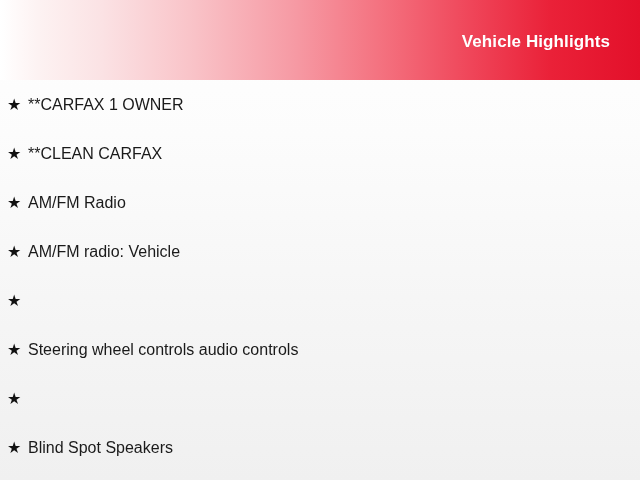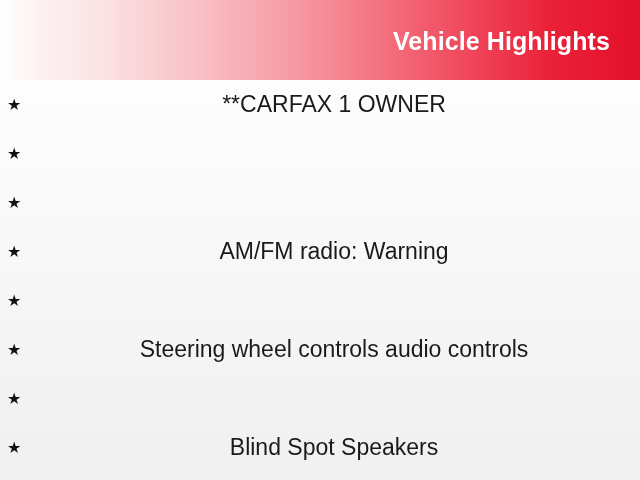--- a/index.html
+++ b/index.html
@@ -42,21 +42,21 @@
         #e3102a 100%);
     display: flex;
     align-items: center;
     justify-content: flex-end;
     padding-right: 30px;
     box-sizing: border-box;
   }
 
   #header-title {
     color: #ffffff;
-    font-size: 25px;
+    font-size: 17px;
     font-weight: bold;
     letter-spacing: 0.1px;
     white-space: nowrap;
     line-height: 1;
     margin-top: 3px;
     text-shadow: 0 0 1px rgba(0,0,0,0.06);
   }
 
   
   #highlights-list {
@@ -82,53 +82,54 @@
     width: 21px;
     color: #111111;
     font-size: 16px;
     line-height: 1;
     text-align: left;
   }
 
   .highlight-text {
     flex: 1 1 auto;
     color: #1a1a1a;
-    font-size: 23px;
+    font-size: 16px;
     line-height: 1.2;
     white-space: nowrap;
-    text-align: center;
   }
 </style>
 </head>
 <body>
 
 <div id="page">
 
   <div id="header-banner">
     <div id="header-title">Vehicle Highlights</div>
   </div>
 
   <ul id="highlights-list">
 
     <li class="highlight-item">
       <span class="bullet-star">★</span>
       <span class="highlight-text">**CARFAX 1 OWNER</span>
     </li>
 
     <li class="highlight-item">
       <span class="bullet-star">★</span>
+      <span class="highlight-text">**CLEAN CARFAX</span>
     </li>
 
     <li class="highlight-item">
       <span class="bullet-star">★</span>
+      <span class="highlight-text">AM/FM Radio</span>
     </li>
 
     <li class="highlight-item">
       <span class="bullet-star">★</span>
-      <span class="highlight-text">AM/FM radio: Warning</span>
+      <span class="highlight-text">AM/FM radio: Vehicle</span>
     </li>
 
     <li class="highlight-item">
       <span class="bullet-star">★</span>
     </li>
 
     <li class="highlight-item">
       <span class="bullet-star">★</span>
       <span class="highlight-text">Steering wheel controls audio controls</span>
     </li>

